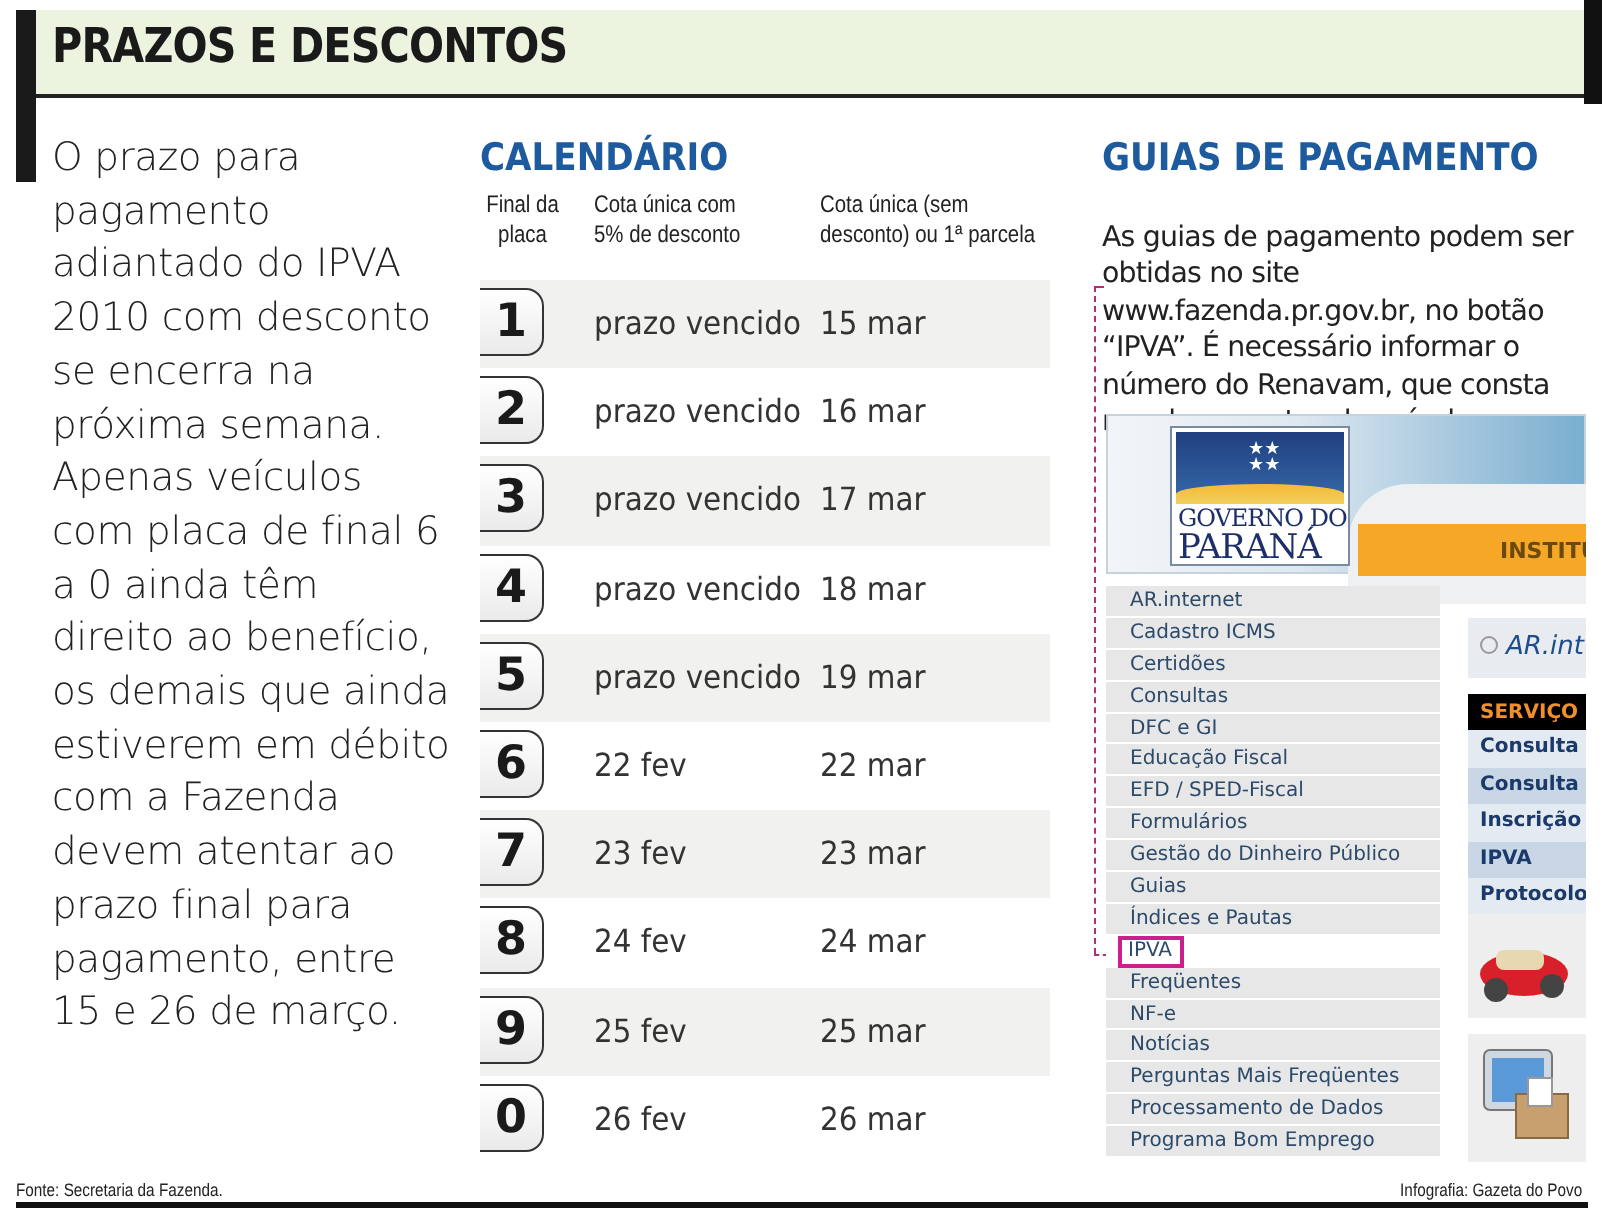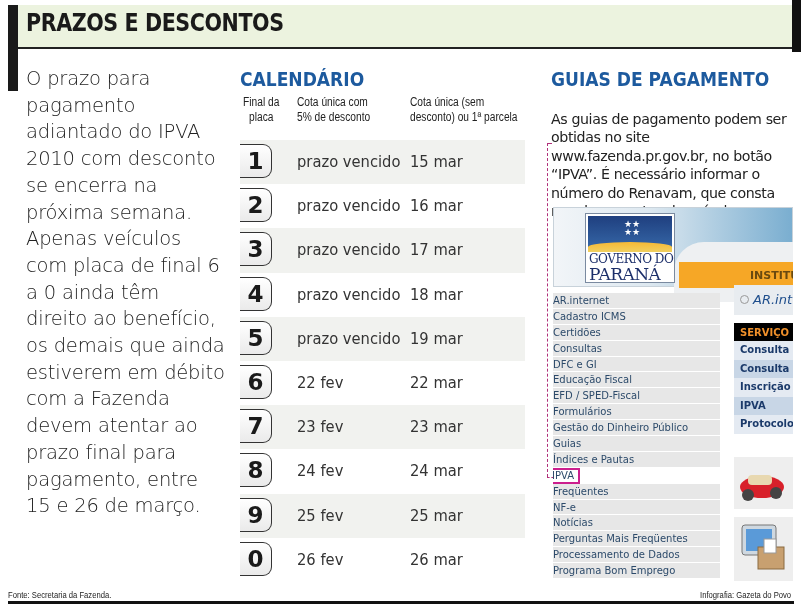--- a/index.html
+++ b/index.html
@@ -26,24 +26,24 @@
   .banner-curve { position: absolute; left: 120px; top: 34px; width: 160px; height: 60px; border-radius: 30px 0 0 0; background: #eef0f2; }
   .banner-orange { position: absolute; left: 125px; top: 54px; width: 120px; height: 26px; background: #f6a726; }
   .banner-inst { position: absolute; left: 196px; top: 61px; font-size: 11px; font-weight: bold; color: #6a4a10; font-family: "DejaVu Sans", sans-serif; }
   .logo { position: absolute; left: 31px; top: 5px; width: 90px; height: 70px; border: 1px solid #7a8aa0; background: #fff; }
   .logo-sky { position: absolute; left: 2px; top: 2px; width: 84px; height: 34px; background: linear-gradient(#1f3f7f, #3668a8); }
   .logo-sun { position: absolute; left: 2px; top: 28px; width: 84px; height: 10px; background: linear-gradient(#f6b934, #f0d060); border-radius: 50% 50% 0 0; }
   .logo-stars { position: absolute; left: 38px; top: 6px; font-size: 9px; color: #fff; line-height: 8px; }
   .logo-t1 { position: absolute; left: 3px; top: 38px; font-size: 12px; color: #1c2f6a; font-family: "DejaVu Serif", serif; letter-spacing: -0.5px; }
   .logo-t2 { position: absolute; left: 3px; top: 50px; font-size: 17px; color: #1c2f6a; font-family: "DejaVu Serif", serif; letter-spacing: -0.5px; }
   .menu { position: absolute; left: 0; top: 86px; width: 167px; }
-  .menu-item { height: 15.9px; margin-bottom: 0; background: #e7e7e7; border-bottom: 1px solid #fff; font-size: 10px; line-height: 15px; color: #2c4a6a; padding-left: 0; font-family: "DejaVu Sans", sans-serif; white-space: nowrap; }
+  .menu-item { height: 15.9px; margin-bottom: 0; background: #e7e7e7; border-bottom: 1px solid #fff; font-size: 10px; line-height: 15px; color: #2c4a6a; padding-left: 12px; font-family: "DejaVu Sans", sans-serif; white-space: nowrap; }
   .menu-item.hl { background: #fff; }
   .menu-item.hl span { border: 2px solid #cc1f8e; padding: 0 4px 0 3px; margin-left: -6px; display: inline-block; height: 16px; line-height: 12px; }
-  .right-panel { position: absolute; left: 181px; top: 78px; width: 60px; }
+  .right-panel { position: absolute; left: 181px; top: 102px; width: 60px; }
   .ar-box { height: 30px; background: #e8ecf0; font-size: 13px; color: #1d4d8c; font-style: italic; padding: 7px 0 0 6px; white-space: nowrap; font-family: "DejaVu Sans", sans-serif; }
   .ar-box .radio { display: inline-block; width: 9px; height: 9px; border: 1px solid #999; border-radius: 50%; margin-right: 4px; }
   .serv-h { margin-top: 8px; height: 18px; background: #000000; color: #f0902a; font-size: 10px; font-weight: bold; padding: 4px 0 0 6px; font-family: "DejaVu Sans", sans-serif; white-space: nowrap; }
   .serv-item { height: 18.6px; font-size: 10px; font-weight: bold; color: #1b3a6a; padding: 3px 0 0 6px; white-space: nowrap; font-family: "DejaVu Sans", sans-serif; }
   .serv-item.a { background: #e4eaf2; }
   .serv-item.b { background: #c8d6e6; }
   .icon-box { position: absolute; left: 181px; width: 60px; background: #eeeeee; }
   .footer-l { position: absolute; left: 8px; top: 590px; font-size: 9px; color: #222; font-family: "Liberation Sans", sans-serif; transform: scaleX(0.85); transform-origin: left; }
   .footer-r { position: absolute; right: 10px; top: 590px; font-size: 9px; color: #222; font-family: "Liberation Sans", sans-serif; transform: scaleX(0.85); transform-origin: right; }
   .footer-line { position: absolute; left: 8px; top: 601px; width: 786px; height: 3px; background: #111; }

